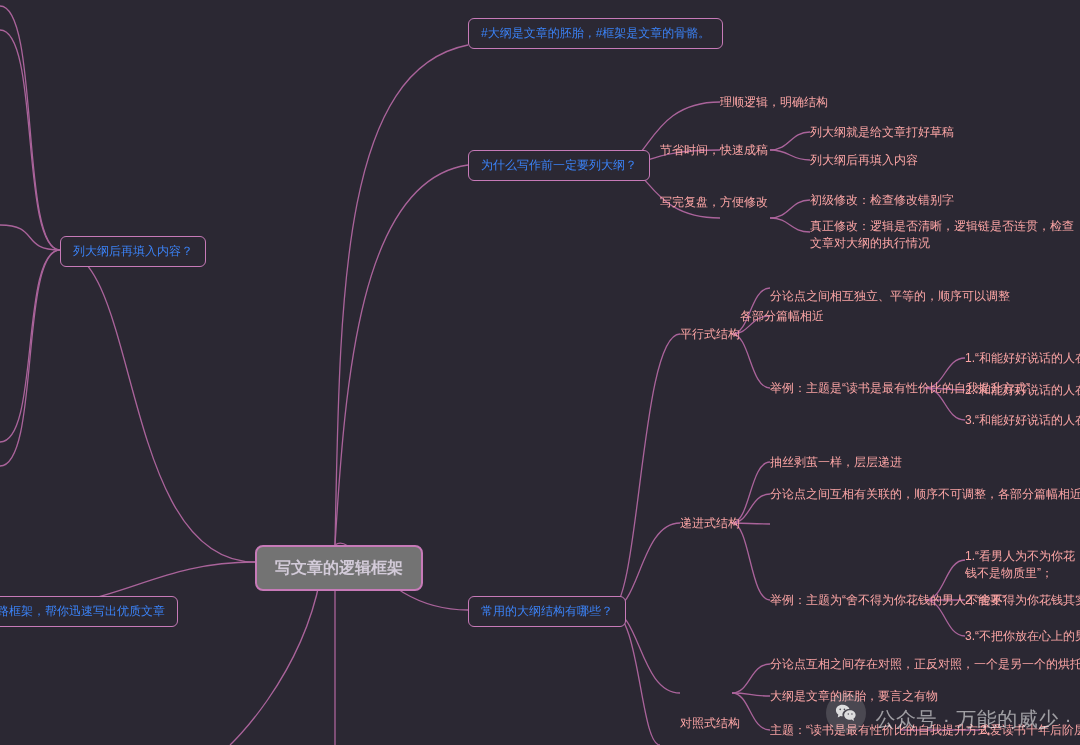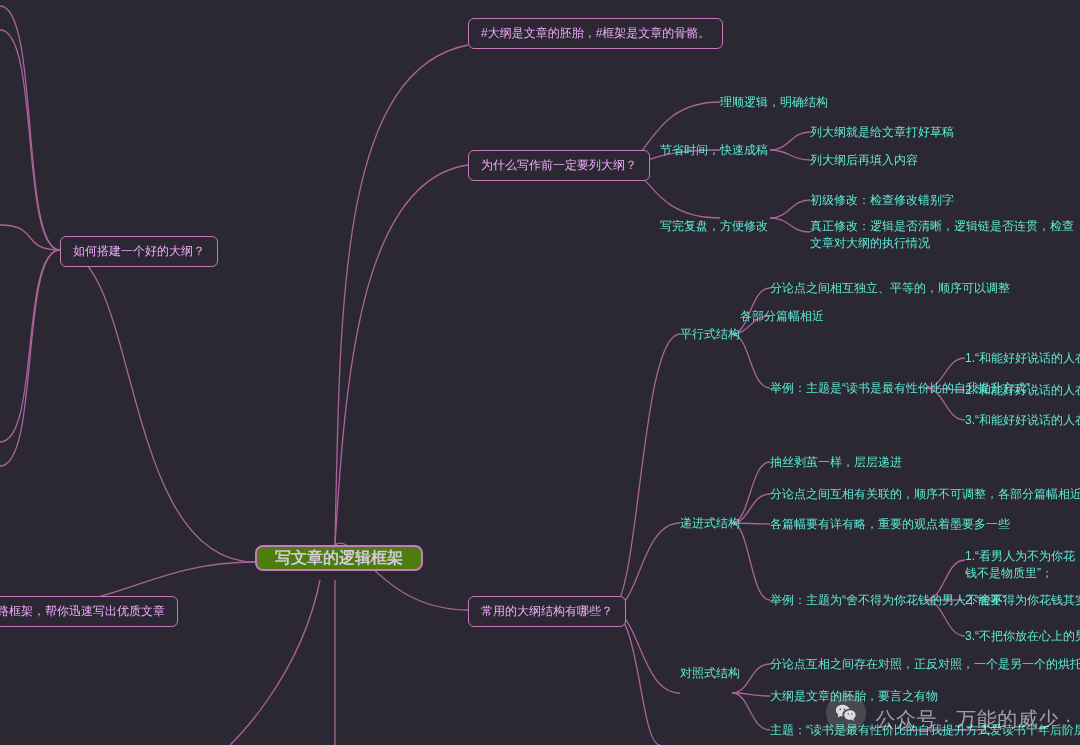--- a/index.html
+++ b/index.html
@@ -1,24 +1,24 @@
 <!DOCTYPE html>
 <html><head>
 <meta charset="utf-8">
 <style>
   html,body{margin:0;padding:0;width:1080px;height:745px;overflow:hidden;
     background:#2b2833;font-family:"PingFang SC","Microsoft YaHei",sans-serif;
     color:#d3cbd9;font-size:12px}
   #canvas{position:relative;width:1080px;height:745px}
   svg.edges{position:absolute;left:0;top:0;width:1080px;height:745px;pointer-events:none}
   .node{position:absolute;white-space:nowrap;line-height:1.4}
-  .box{border:1px solid #c77ab8;border-radius:6px;padding:6px 12px;background:#2b2833;color:#f0abfc}
-  .root{border:2px solid #c77ab8;border-radius:8px;padding:0 18px;font-size:16px;
-    font-weight:600;background:#4d7c0f}
-  .leaf{color:#5eead4}
+  .box{border:1px solid #c77ab8;border-radius:6px;padding:6px 12px;background:#2b2833;color:#3b82f6}
+  .root{border:2px solid #c77ab8;border-radius:8px;padding:10px 18px;font-size:16px;
+    font-weight:600;background:#737373}
+  .leaf{color:#fca5a5}
   .cut{overflow:hidden;text-overflow:clip}
   
   .wm{position:absolute;right:8px;bottom:12px;display:flex;align-items:flex-end;
     color:rgba(255,255,255,.55);font-size:20px;letter-spacing:.5px;pointer-events:none}
   .wm .bubble{width:40px;height:40px;border-radius:50%;
     background:rgba(255,255,255,.15);margin-right:10px;display:flex;
     align-items:center;justify-content:center}
   .wm .bubble svg{width:22px;height:22px;opacity:.9}
 </style>
 </head>
@@ -75,64 +75,63 @@
       <path d="M732 693 C750 693 750 730 770 730"></path>
       <path d="M900 730 C940 730 940 730 980 730"></path>
     </g>
   </svg>
 
   <div class="node root" style="left:255px;top:545px">
     <span>写文章的逻辑框架</span>
   </div>
 
   <div class="node box" style="left:60px;top:236px">
-    <span>如何搭建一个好的大纲？</span>
+    <span>列大纲后再填入内容？</span>
   </div>
 
   <div class="node box cut" style="left:-40px;top:596px;max-width:245px">
     <span>的套路框架，帮你迅速写出优质文章</span>
   </div>
 
   <div class="node box" style="left:468px;top:18px">
     <span>#大纲是文章的胚胎，#框架是文章的骨骼。</span>
   </div>
 
   <div class="node box" style="left:468px;top:150px">
     <span>为什么写作前一定要列大纲？</span>
   </div>
   <div class="node leaf" style="left:720px;top:94px">理顺逻辑，明确结构</div>
   <div class="node leaf" style="left:660px;top:142px">节省时间，快速成稿</div>
   <div class="node leaf" style="left:810px;top:124px">列大纲就是给文章打好草稿</div>
   <div class="node leaf" style="left:810px;top:152px">列大纲后再填入内容</div>
-  <div class="node leaf" style="left:660px;top:218px">写完复盘，方便修改</div>
+  <div class="node leaf" style="left:660px;top:194px">写完复盘，方便修改</div>
   <div class="node leaf" style="left:810px;top:192px">初级修改：检查修改错别字</div>
   <div class="node box" style="left:468px;top:596px">
     <span>常用的大纲结构有哪些？</span>
   </div>
 
   <div class="node leaf" style="left:810px;top:218px;max-width:266px;white-space:normal">真正修改：逻辑是否清晰，逻辑链是否连贯，检查文章对大纲的执行情况</div>
 
   <div class="node leaf" style="left:680px;top:326px">平行式结构</div>
-  <div class="node leaf" style="left:770px;top:280px">分论点之间相互独立、平等的，顺序可以调整</div>
+  <div class="node leaf" style="left:770px;top:288px">分论点之间相互独立、平等的，顺序可以调整</div>
   <div class="node leaf" style="left:740px;top:308px">各部分篇幅相近</div>
   <div class="node leaf" style="left:770px;top:380px">举例：主题是“读书是最有性价比的自我提升方式”</div>
   <div class="node leaf cut" style="left:965px;top:350px;max-width:115px">1.“和能好好说话的人在一起</div>
   <div class="node leaf cut" style="left:965px;top:382px;max-width:115px">2.“和能好好说话的人在一起</div>
   <div class="node leaf cut" style="left:965px;top:412px;max-width:115px">3.“和能好好说话的人在一起</div>
 
   <div class="node leaf" style="left:680px;top:515px">递进式结构</div>
   <div class="node leaf" style="left:770px;top:454px">抽丝剥茧一样，层层递进</div>
   <div class="node leaf" style="left:770px;top:486px">分论点之间互相有关联的，顺序不可调整，各部分篇幅相近</div>
-  <div class="node leaf" style="left:770px;top:516px">各篇幅要有详有略，重要的观点着墨要多一些</div>
   <div class="node leaf" style="left:770px;top:592px">举例：主题为“舍不得为你花钱的男人不能要”</div>
   <div class="node leaf cut" style="left:965px;top:548px;max-width:115px;white-space:normal">1.“看男人为不为你花钱不是物质里”；</div>
   <div class="node leaf cut" style="left:965px;top:592px;max-width:115px">2.“舍不得为你花钱其实就是心疼钱</div>
   <div class="node leaf cut" style="left:965px;top:628px;max-width:115px">3.“不把你放在心上的男人，跟了他</div>
 
-  <div class="node leaf" style="left:680px;top:665px">对照式结构</div>
+  <div class="node leaf" style="left:680px;top:715px">对照式结构</div>
   <div class="node leaf" style="left:770px;top:656px">分论点互相之间存在对照，正反对照，一个是另一个的烘托论点</div>
   <div class="node leaf cut" style="left:770px;top:688px;max-width:300px">大纲是文章的胚胎，要言之有物</div>
   <div class="node leaf cut" style="left:770px;top:722px;max-width:220px">主题：“读书是最有性价比的自我提升方式”</div>
   <div class="node leaf cut" style="left:980px;top:722px;max-width:100px">2.爱读书十年后阶层跃迁、人</div>
 
   <div class="wm">
     <span class="bubble">
       <svg viewBox="0 0 24 24" fill="rgba(255,255,255,.9)">
           <path d="M8 3C4 3 1 5.7 1 9c0 1.9 1 3.6 2.6 4.7L3 17l3.1-1.7c.6.1 1.3.2 1.9.2h.4c-.2-.6-.3-1.2-.3-1.8 0-3.4 3.3-6.2 7.4-6.2h.3C15 4.8 11.8 3 8 3zm-2.3 4.2c.5 0 .9.4.9.9s-.4.9-.9.9-.9-.4-.9-.9.4-.9.9-.9zm4.6 0c.5 0 .9.4.9.9s-.4.9-.9.9-.9-.4-.9-.9.4-.9.9-.9zM16.5 9C13 9 10 11.3 10 14.2s3 5.2 6.5 5.2c.6 0 1.1-.1 1.6-.2l2.6 1.4-.5-2.5c1.4-.9 2.3-2.4 2.3-4 0-2.9-3-5.1-6-5.1zm-2 3.2c.4 0 .8.3.8.8s-.3.8-.8.8-.8-.3-.8-.8.3-.8.8-.8zm4 0c.4 0 .8.3.8.8s-.3.8-.8.8-.8-.3-.8-.8.3-.8.8-.8z"></path>
         </svg>

